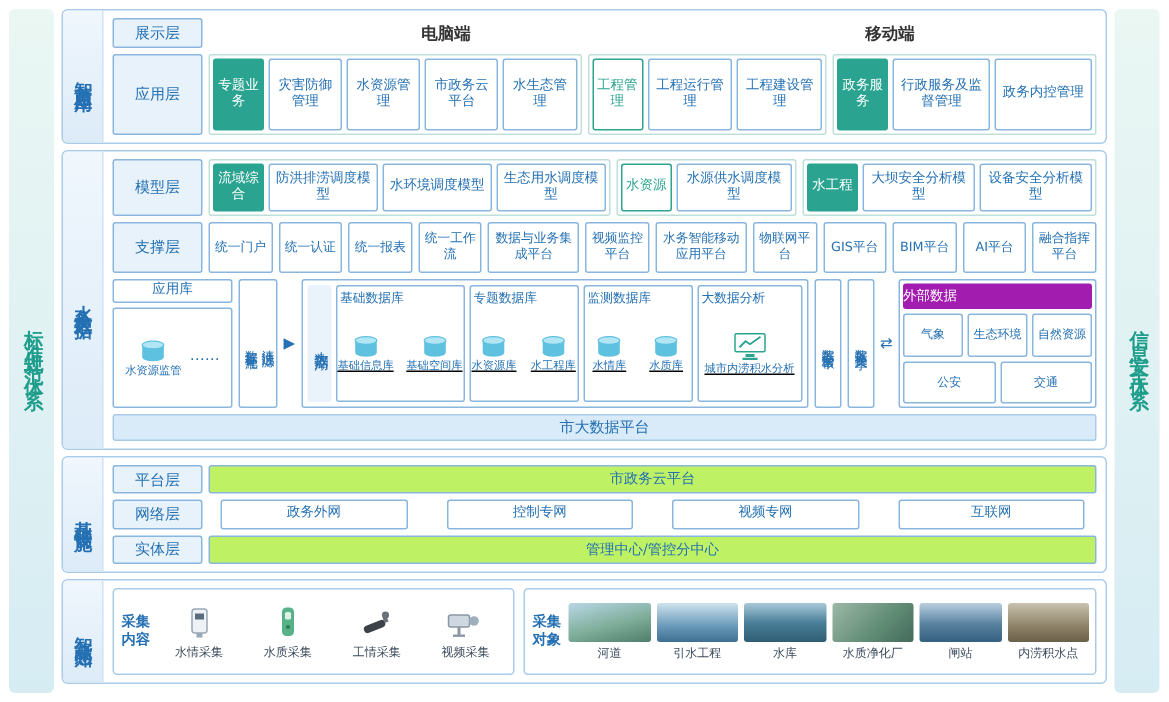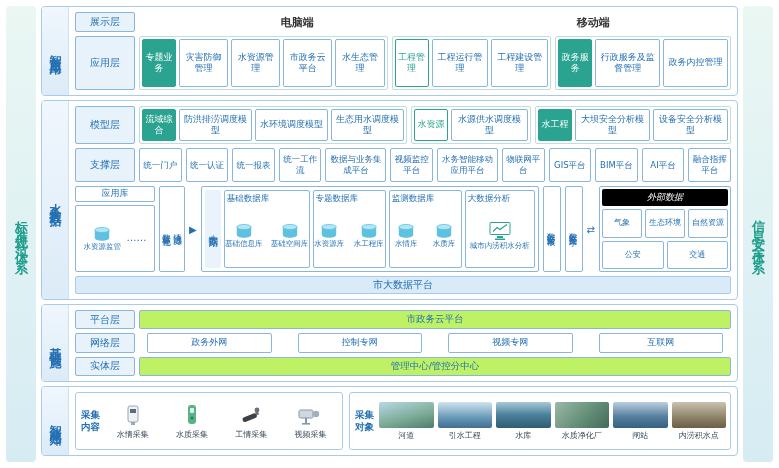--- a/index.html
+++ b/index.html
@@ -61,32 +61,32 @@
   .cleanbox .vtext { letter-spacing: 1px; }
   .arrow { align-self: center; color: #2470b3; font-size: 10px; flex: 0 0 auto; }
   .lake { flex: 1; border: 1px solid #8ab6de; border-radius: 2px; padding: 3px; display: flex; gap: 3px; min-width: 0; }
   .lake-label {
     flex: 0 0 16px; color: #2470b3; font-size: 9.5px; background: #eaf3fb; border-radius: 2px;
     display: flex; align-items: center; justify-content: center;
   }
   .sub { border: 1px solid #8ab6de; border-radius: 2px; display: flex; flex-direction: column; padding: 2px; gap: 2px; min-width: 0; }
   .sub-base { flex: 1.25; } .sub-mon { flex: 1.05; } .sub-top { flex: 1.05; } .sub-ana { flex: 1; }
   .sub-title { font-size: 8.5px; color: #2470b3; text-align: left; white-space: nowrap; overflow: hidden; }
-  .sub-body { flex: 1; display: flex; align-items: center; justify-content: space-evenly; gap: 12px; }
+  .sub-body { flex: 1; display: flex; align-items: center; justify-content: space-evenly; gap: 12px; text-decoration: underline; }
   .db-item { display: flex; flex-direction: column; align-items: center; gap: 1px; min-width: 0; }
   .cyl { width: 20px; height: 16px; }
   .cap { font-size: 7.5px; color: #2470b3; text-align: center; line-height: 1.1; white-space: nowrap; }
   .more { color: #2470b3; font-size: 10px; }
   .vnarrow {
     flex: 0 0 18px; border: 1px solid #8ab6de; border-radius: 2px; color: #2470b3;
     font-size: 8.5px; display: flex; align-items: center; justify-content: center;
   }
   .vnarrow .vtext { letter-spacing: 1px; }
   .external { flex: 0 0 132px; border: 1px solid #8ab6de; border-radius: 2px; display: flex; flex-direction: column; padding: 2px; gap: 3px; }
-  .ext-title { background: #000000; color: #fff; font-size: 9px; text-align: center; padding: 2px 0; border-radius: 2px; font-style: italic; }
+  .ext-title { background: #a21caf; color: #fff; font-size: 9px; padding: 2px 0; border-radius: 2px; }
   .ext-row { flex: 1; display: flex; gap: 3px; }
   .ext-row .box { flex: 1; font-size: 8px; }
   .bigbar {
     flex: 0 0 18px; background: #d9eaf8; border: 1px solid #aacbe7; border-radius: 2px;
     color: #2470b3; font-size: 10px; display: flex; align-items: center; justify-content: center;
   }
   .s3 .row { flex: 1; }
   .widebar {
     flex: 1; background: #bef264; border: 1px solid #8ab6de; border-radius: 2px;
     color: #2470b3; font-size: 9.5px; display: flex; align-items: center; justify-content: center;

